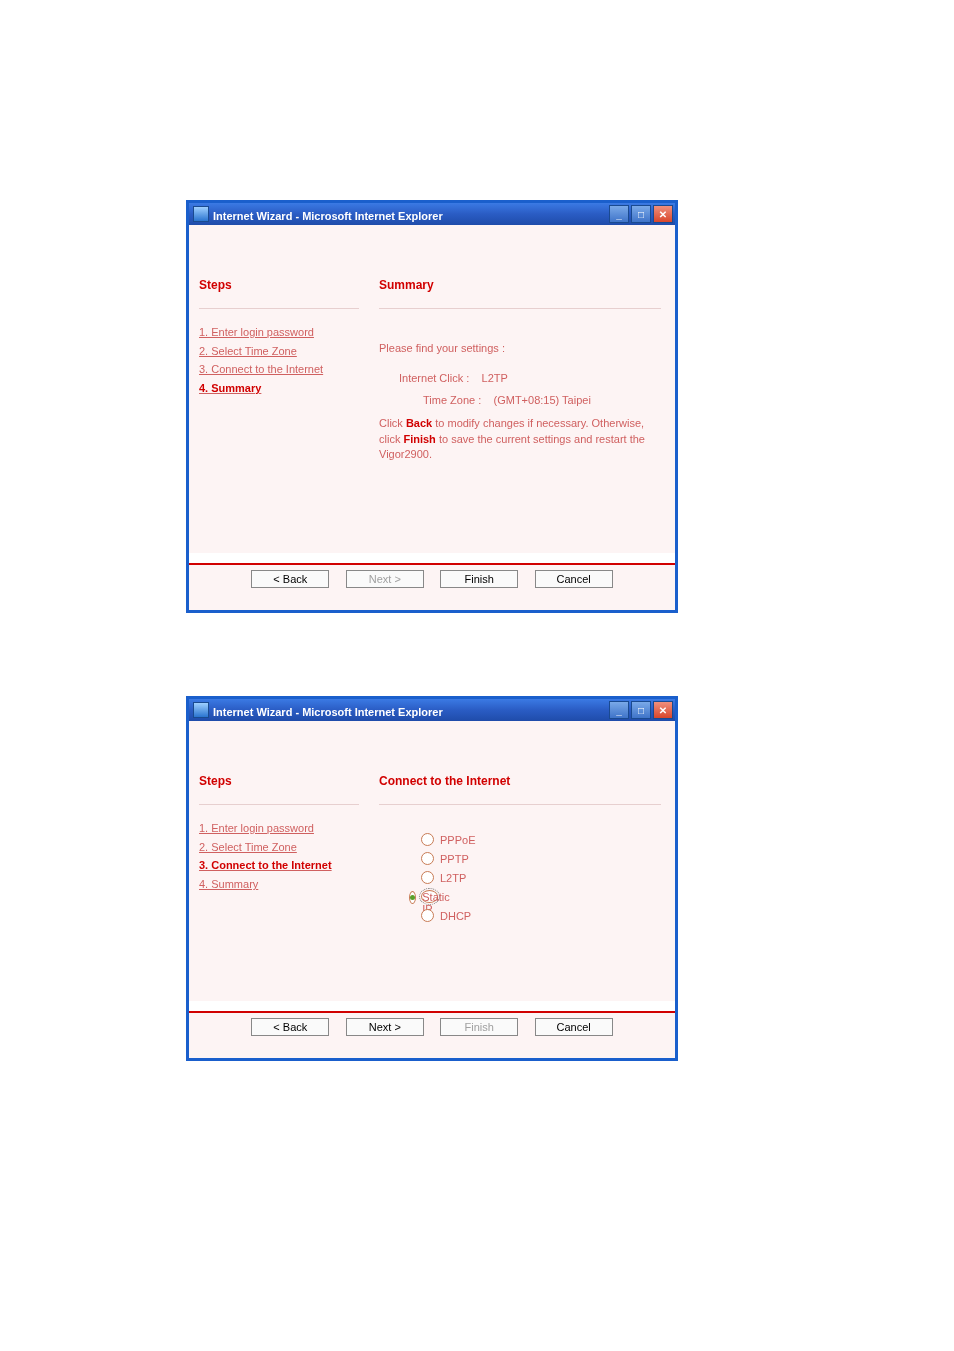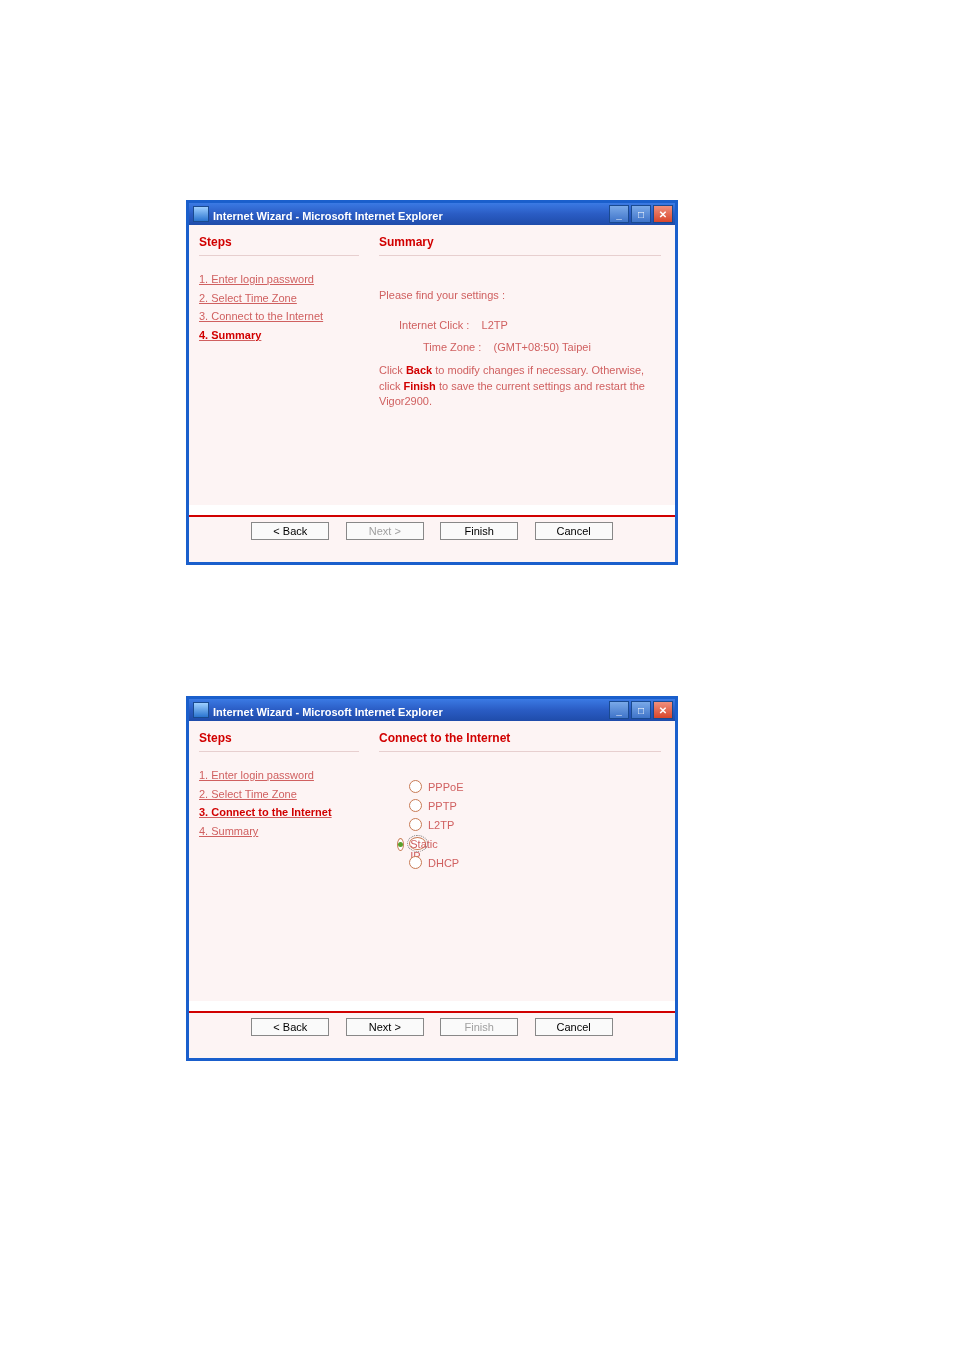--- a/index.html
+++ b/index.html
@@ -70,23 +70,24 @@
   }
   .mainpane {
     flex: 1;
     padding: 10px 14px 0 10px;
     font-size: 11px;
   }
   .section-title {
     color: #d10000;
     font-weight: bold;
     font-size: 12px;
-    padding-bottom: 6px;
+    padding-bottom: 16px;
     border-bottom: 1px solid #e7cfcf;
     margin-bottom: 14px;
+    margin-top: 43px;
   }
   .steps-list {
     list-style: none;
     padding: 0;
     margin: 0;
     color: #d06060;
     line-height: 1.7;
     text-decoration: underline;
   }
   .steps-list .current {
@@ -102,21 +103,21 @@
     color: #d06060;
     margin-left: 20px;
     margin-bottom: 10px;
   }
   .instr {
     color: #d06060;
     line-height: 1.4;
   }
   .instr b { color: #d10000; font-weight: bold; }
   .radio-list {
-    margin-left: 30px;
+    margin-left: 42px;
     color: #d06060;
   }
   .radio-row {
     display: flex;
     align-items: center;
     gap: 6px;
     margin-bottom: 6px;
     font-size: 11px;
   }
   .radio {
@@ -196,21 +197,21 @@
       <div style="height:18px;"></div>
       <div class="intro-text">Please find your settings :</div>
       <div class="kv-row">
         <span>Internet Click :</span>
         &nbsp;&nbsp;
         <span>L2TP</span>
       </div>
       <div class="kv-row" style="margin-left:44px;">
         <span>Time Zone :</span>
         &nbsp;&nbsp;
-        <span>(GMT+08:50) Taipei</span>
+        <span>(GMT+08:15) Taipei</span>
       </div>
       <div class="instr">
         <span>Click </span><b>Back</b><span> to modify changes if necessary. Otherwise, click </span><b>Finish</b><span> to save the current settings and restart the Vigor2900.</span>
       </div>
       <div style="height:90px;"></div>
     </div>
   </div>
   <div class="button-row">
     <span class="btn">&lt; Back</span>
     <span class="btn disabled">Next &gt;</span>

